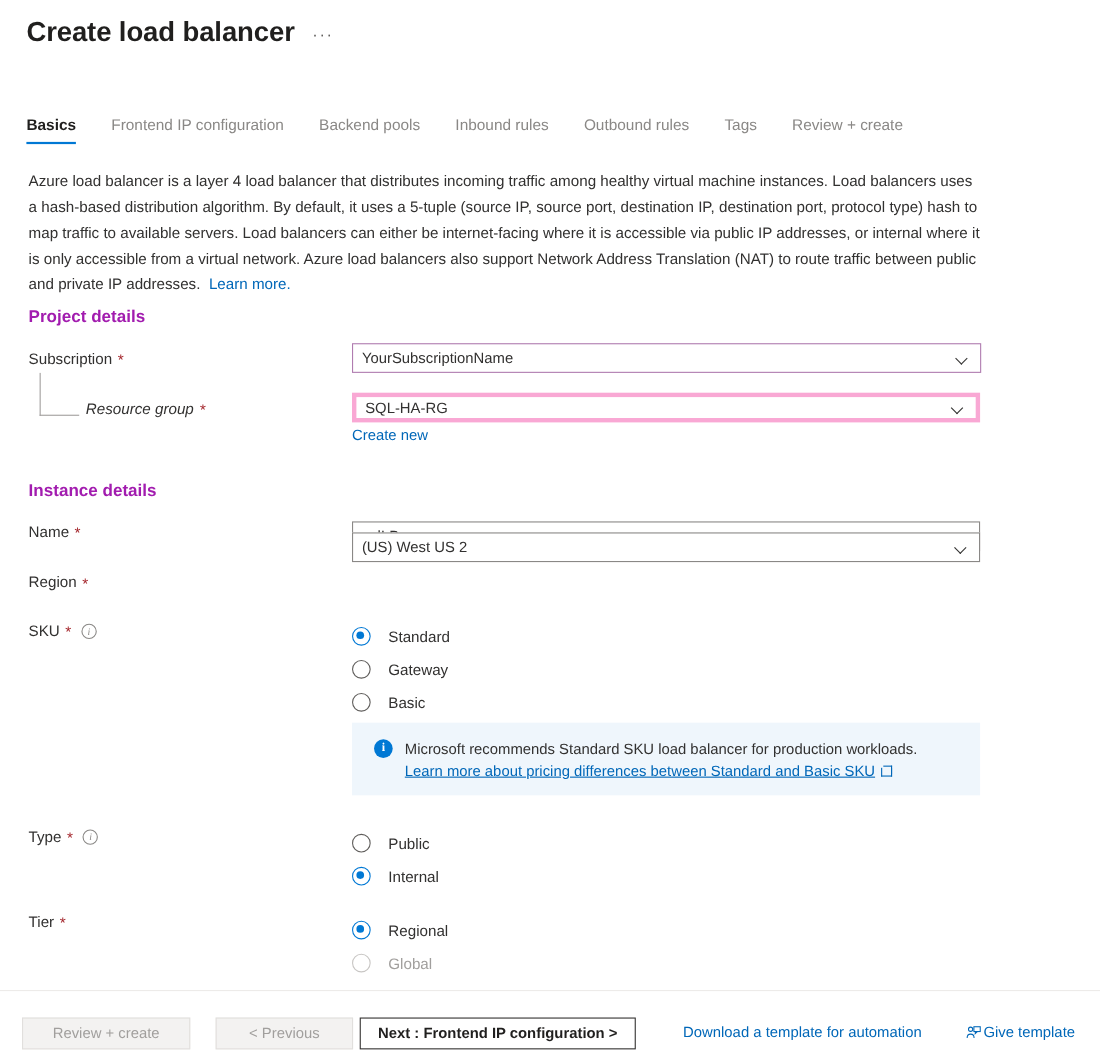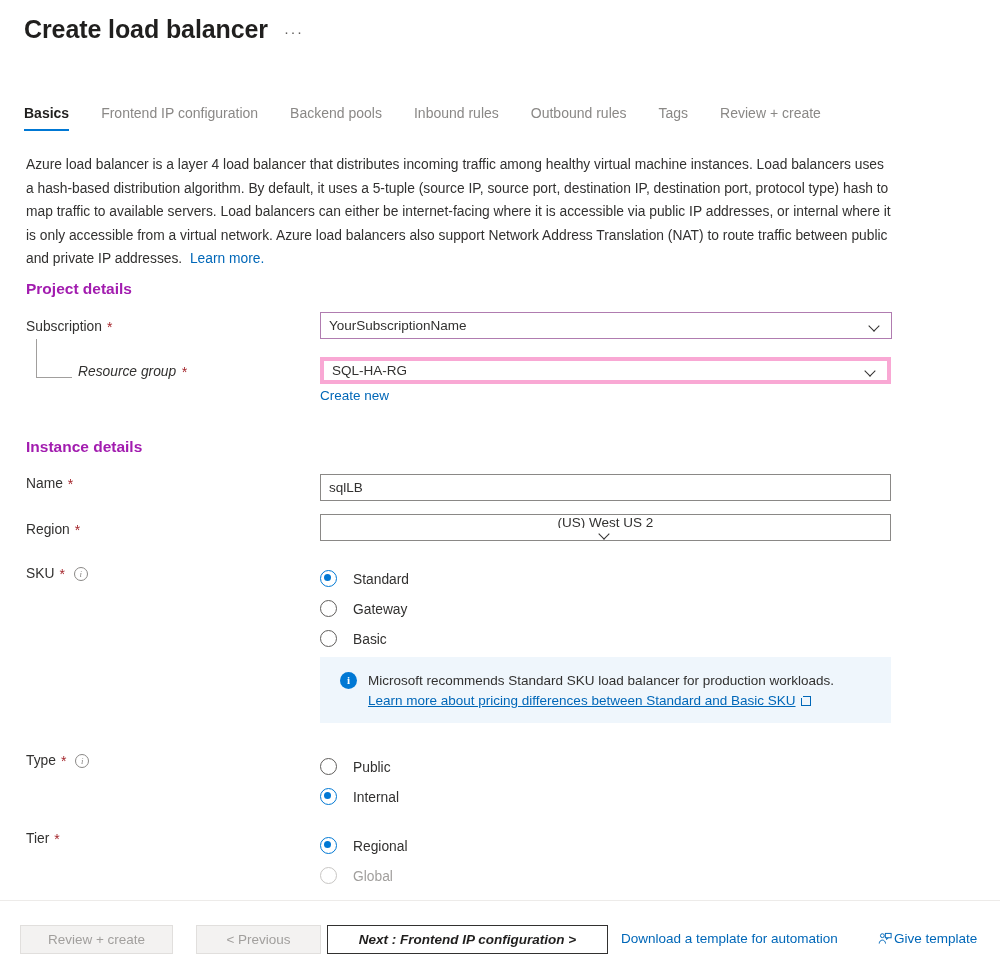--- a/index.html
+++ b/index.html
@@ -93,21 +93,21 @@
   .chev::before {
     content: ""; position: absolute; left: 1px; top: 2px;
     width: 7px; height: 7px;
     border-right: 1.3px solid #323130; border-bottom: 1.3px solid #323130;
     transform: rotate(45deg);
   }
 
   #ctl-subscription { top: 312px; }
   #ctl-resourcegroup { top: 357px; }
   #ctl-name { top: 474px; }
-  #ctl-region { top: 514px; flex-direction: column; }
+  #ctl-region { top: 484px; }
 
   .create-new {
     position: absolute; left: 320px; top: 388px;
     font-size: 13.5px; color: #0067b8; cursor: pointer;
   }
 
   
   .tree-line {
     position: absolute; left: 36px; top: 339px;
     width: 36px; height: 39px;
@@ -185,21 +185,21 @@
   }
   .btn.disabled {
     background: #f3f2f1; border-color: #e1dfdd; color: #a19f9d;
     cursor: default;
   }
   .btn.primary-outline {
     border: 1px solid #323130; font-weight: 600; color: #201f1e;
   }
   #btn-review { position: absolute; left: 20px; top: 925px; width: 153px; }
   #btn-previous { position: absolute; left: 196px; top: 925px; width: 125px; }
-  #btn-next { position: absolute; left: 327px; top: 925px; width: 281px; font-style: italic; }
+  #btn-next { position: absolute; left: 327px; top: 925px; width: 251px; }
   .footer-link {
     position: absolute; top: 931px; font-size: 13.5px;
     color: #0067b8; cursor: pointer; white-space: nowrap;
   }
   #lnk-download { left: 621px; }
   #lnk-feedback {
     left: 878px; display: inline-flex; align-items: center; gap: 2px;
   }
   .feedback-glyph {
     width: 14px; height: 14px; flex: none; display: inline-block;

